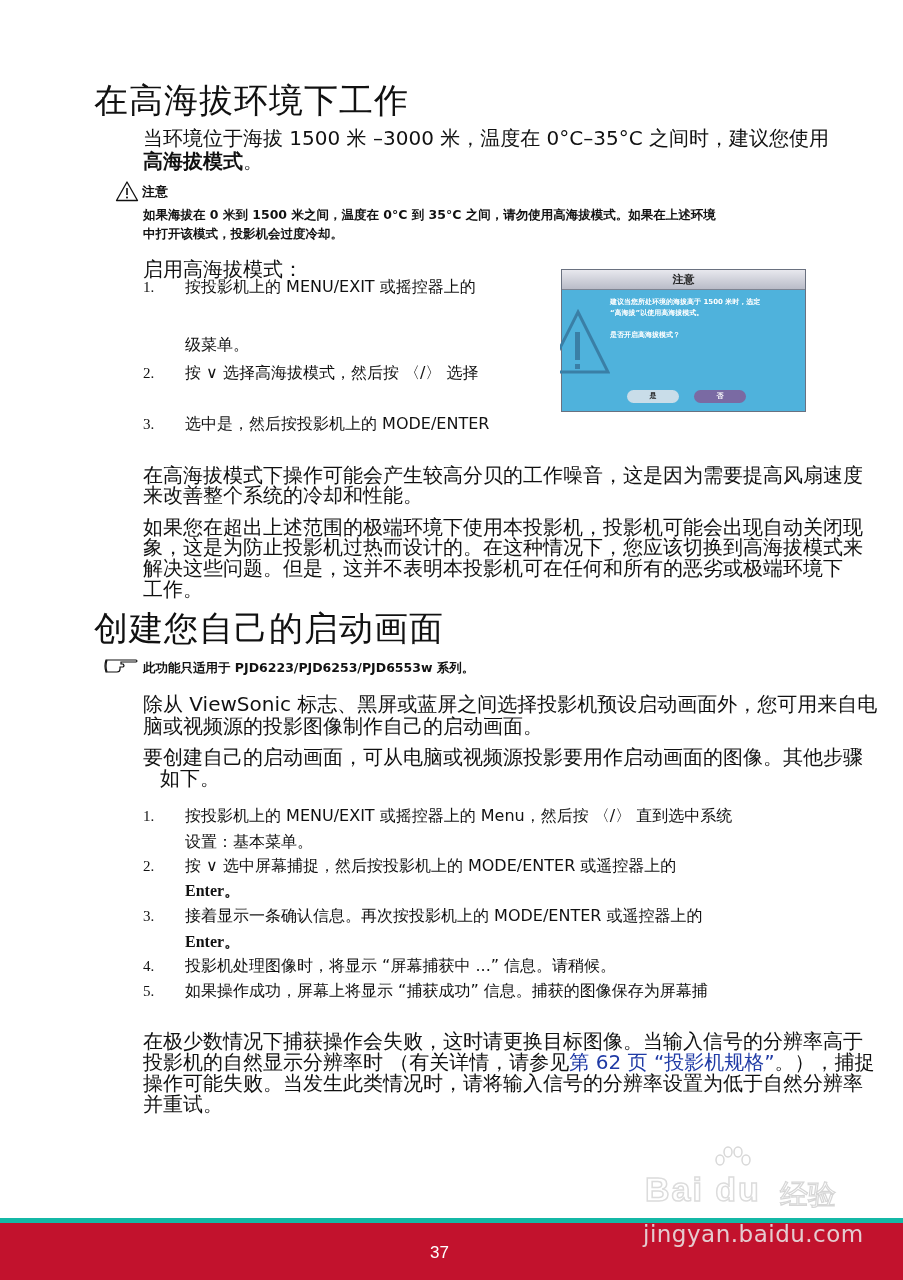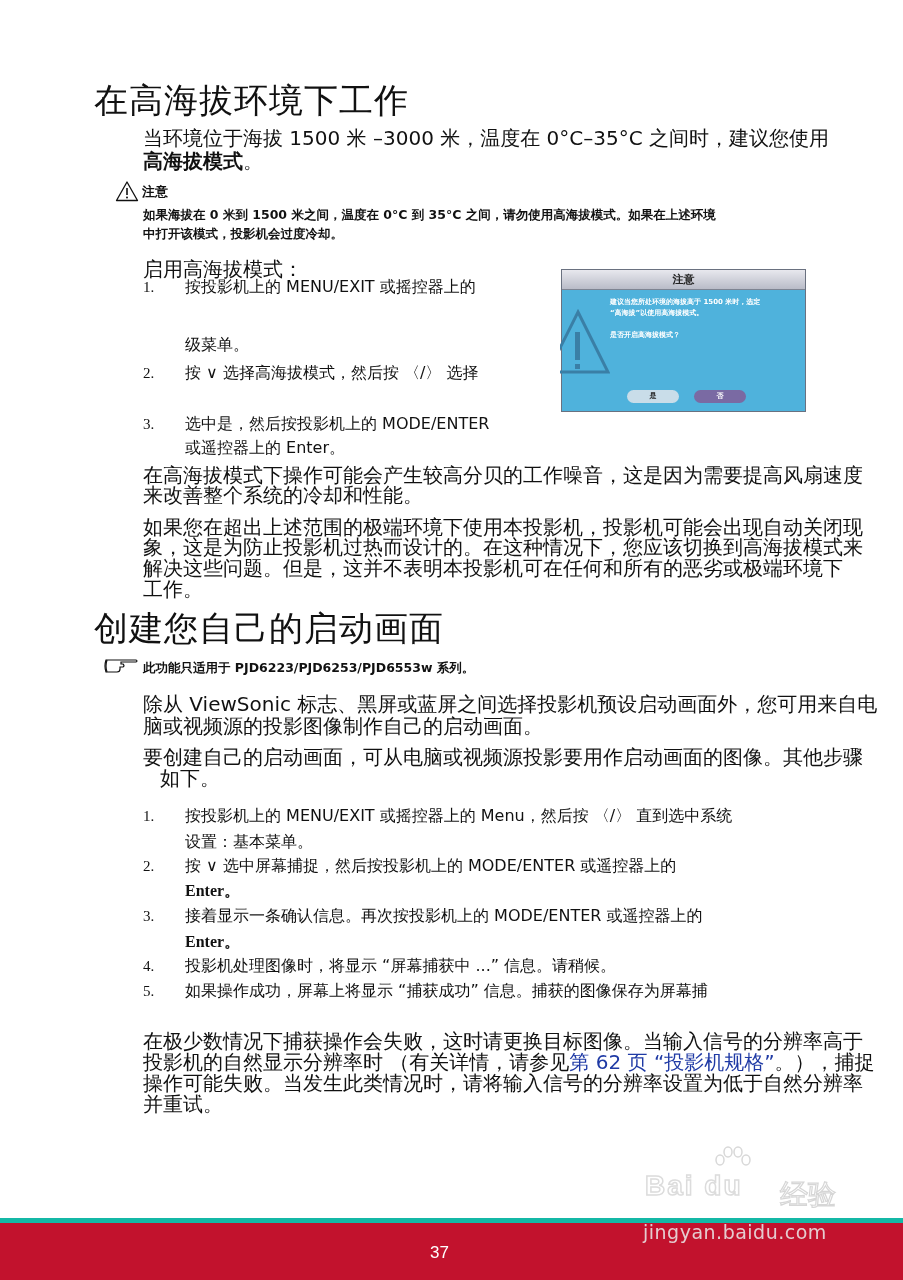--- a/index.html
+++ b/index.html
@@ -18,23 +18,23 @@
   
   .dlg { left: 561px; top: 269px; width: 245px; height: 143px; background: #4fb2dc;
          border: 1px solid #6a7180; box-sizing: border-box; }
   .dlg-title { height: 19px; background: linear-gradient(#e8e8ee, #b9bcc8); border-bottom: 1px solid #7e8492;
                text-align: center; font-size: 11px; font-weight: bold; line-height: 19px; color: #222; }
   .dlg-text { position: absolute; left: 48px; font-size: 7px; color: #fff; line-height: 10px; font-weight: bold; }
   .dlg-btn { position: absolute; top: 120px; height: 13px; width: 52px; border-radius: 7px;
              font-size: 7px; font-weight: bold; text-align: center; line-height: 13px; }
   .footer { left: 0; top: 1218px; width: 903px; height: 62px; background: #c2122d; border-top: 5px solid #14b8a6; }
   .pageno { position: absolute; left: 430px; top: 20px; color: #fff; font-size: 17px; font-family: "Liberation Sans", sans-serif; }
-  .wm-domain { position: absolute; left: 643px; top: 1221px; font-size: 19px; color: #ececec; opacity: .85;
+  .wm-domain { position: absolute; left: 643px; top: 1221px; font-size: 23px; color: #ececec; opacity: .85;
                font-family: "DejaVu Sans", sans-serif; letter-spacing: 0.5px; }
-  .wm-logo { position: absolute; left: 645px; top: 1170px; font-size: 28px; font-weight: bold; color: transparent;
+  .wm-logo { position: absolute; left: 645px; top: 1170px; font-size: 34px; font-weight: bold; color: transparent;
              -webkit-text-stroke: 1.5px #dcdcdc; font-family: "Liberation Sans", sans-serif; letter-spacing: 2px; }
   .wm-cn { position: absolute; left: 780px; top: 1176px; font-size: 28px; color: transparent; -webkit-text-stroke: 1.2px #d6d6d6; }
 </style>
 </head>
 <body>
 
 <h1 class="abs h1" style="left:94px; top:80px;">在高海拔环境下工作</h1>
 
 <div class="abs p" style="left:143px; top:128px;">当环境位于海拔 1500 米 –3000 米，温度在 0°C–35°C 之间时，建议您使用</div>
 <div class="abs p" style="left:143px; top:151px;">
@@ -61,21 +61,20 @@
   </div>
   <div class="li" style="top:58px; left:42px; width:370px;">级菜单。</div>
   <div class="li" style="top:86px; width:410px;">
     <span class="num">2.</span>
     <span class="txt">按 ∨ 选择高海拔模式，然后按 〈/〉 选择</span>
   </div>
   <div class="li" style="top:137px; width:410px;">
     <span class="num">3.</span>
     <span class="txt">选中是，然后按投影机上的 MODE/ENTER</span>
   </div>
-  <div class="li" style="top:161px; left:42px; width:370px;">或遥控器上的 Enter。</div>
 </div>
 
 <div class="abs dlg">
   <div class="dlg-title">注意</div>
   <div class="abs" style="left:-2px; top:38px;">
     <svg width="50" height="70" viewBox="0 0 50 70">
         <path d="M18 4 L48 64 L-12 64 Z" fill="none" stroke="#3a7fa6" stroke-width="3"></path>
         <rect x="15" y="24" width="5" height="28" fill="#3a7fa6"></rect>
         <rect x="15" y="56" width="5" height="5" fill="#3a7fa6"></rect>
       </svg>

